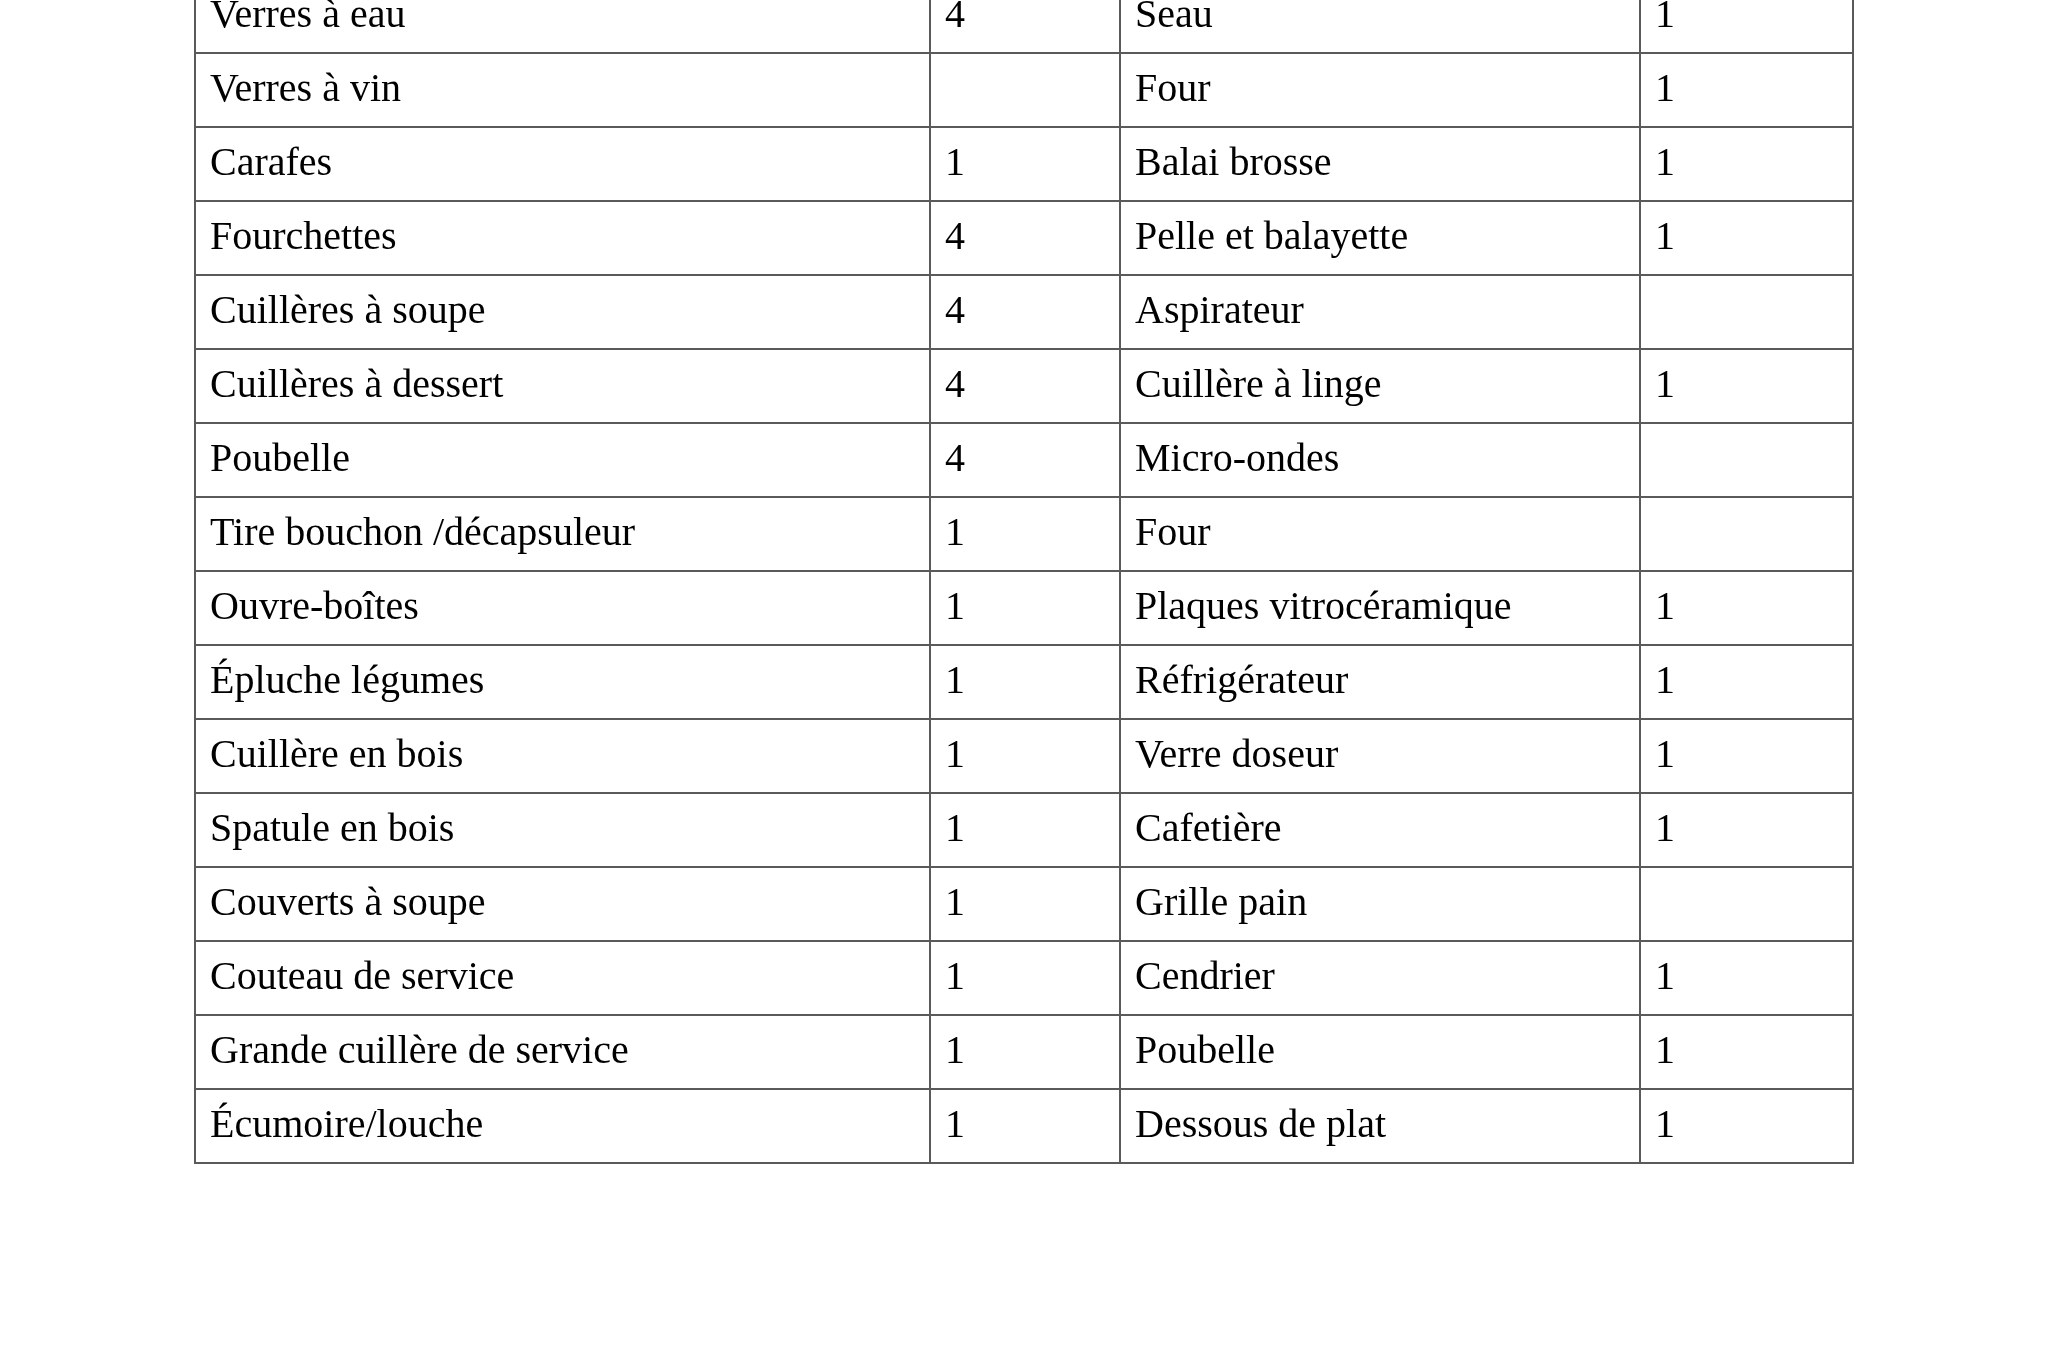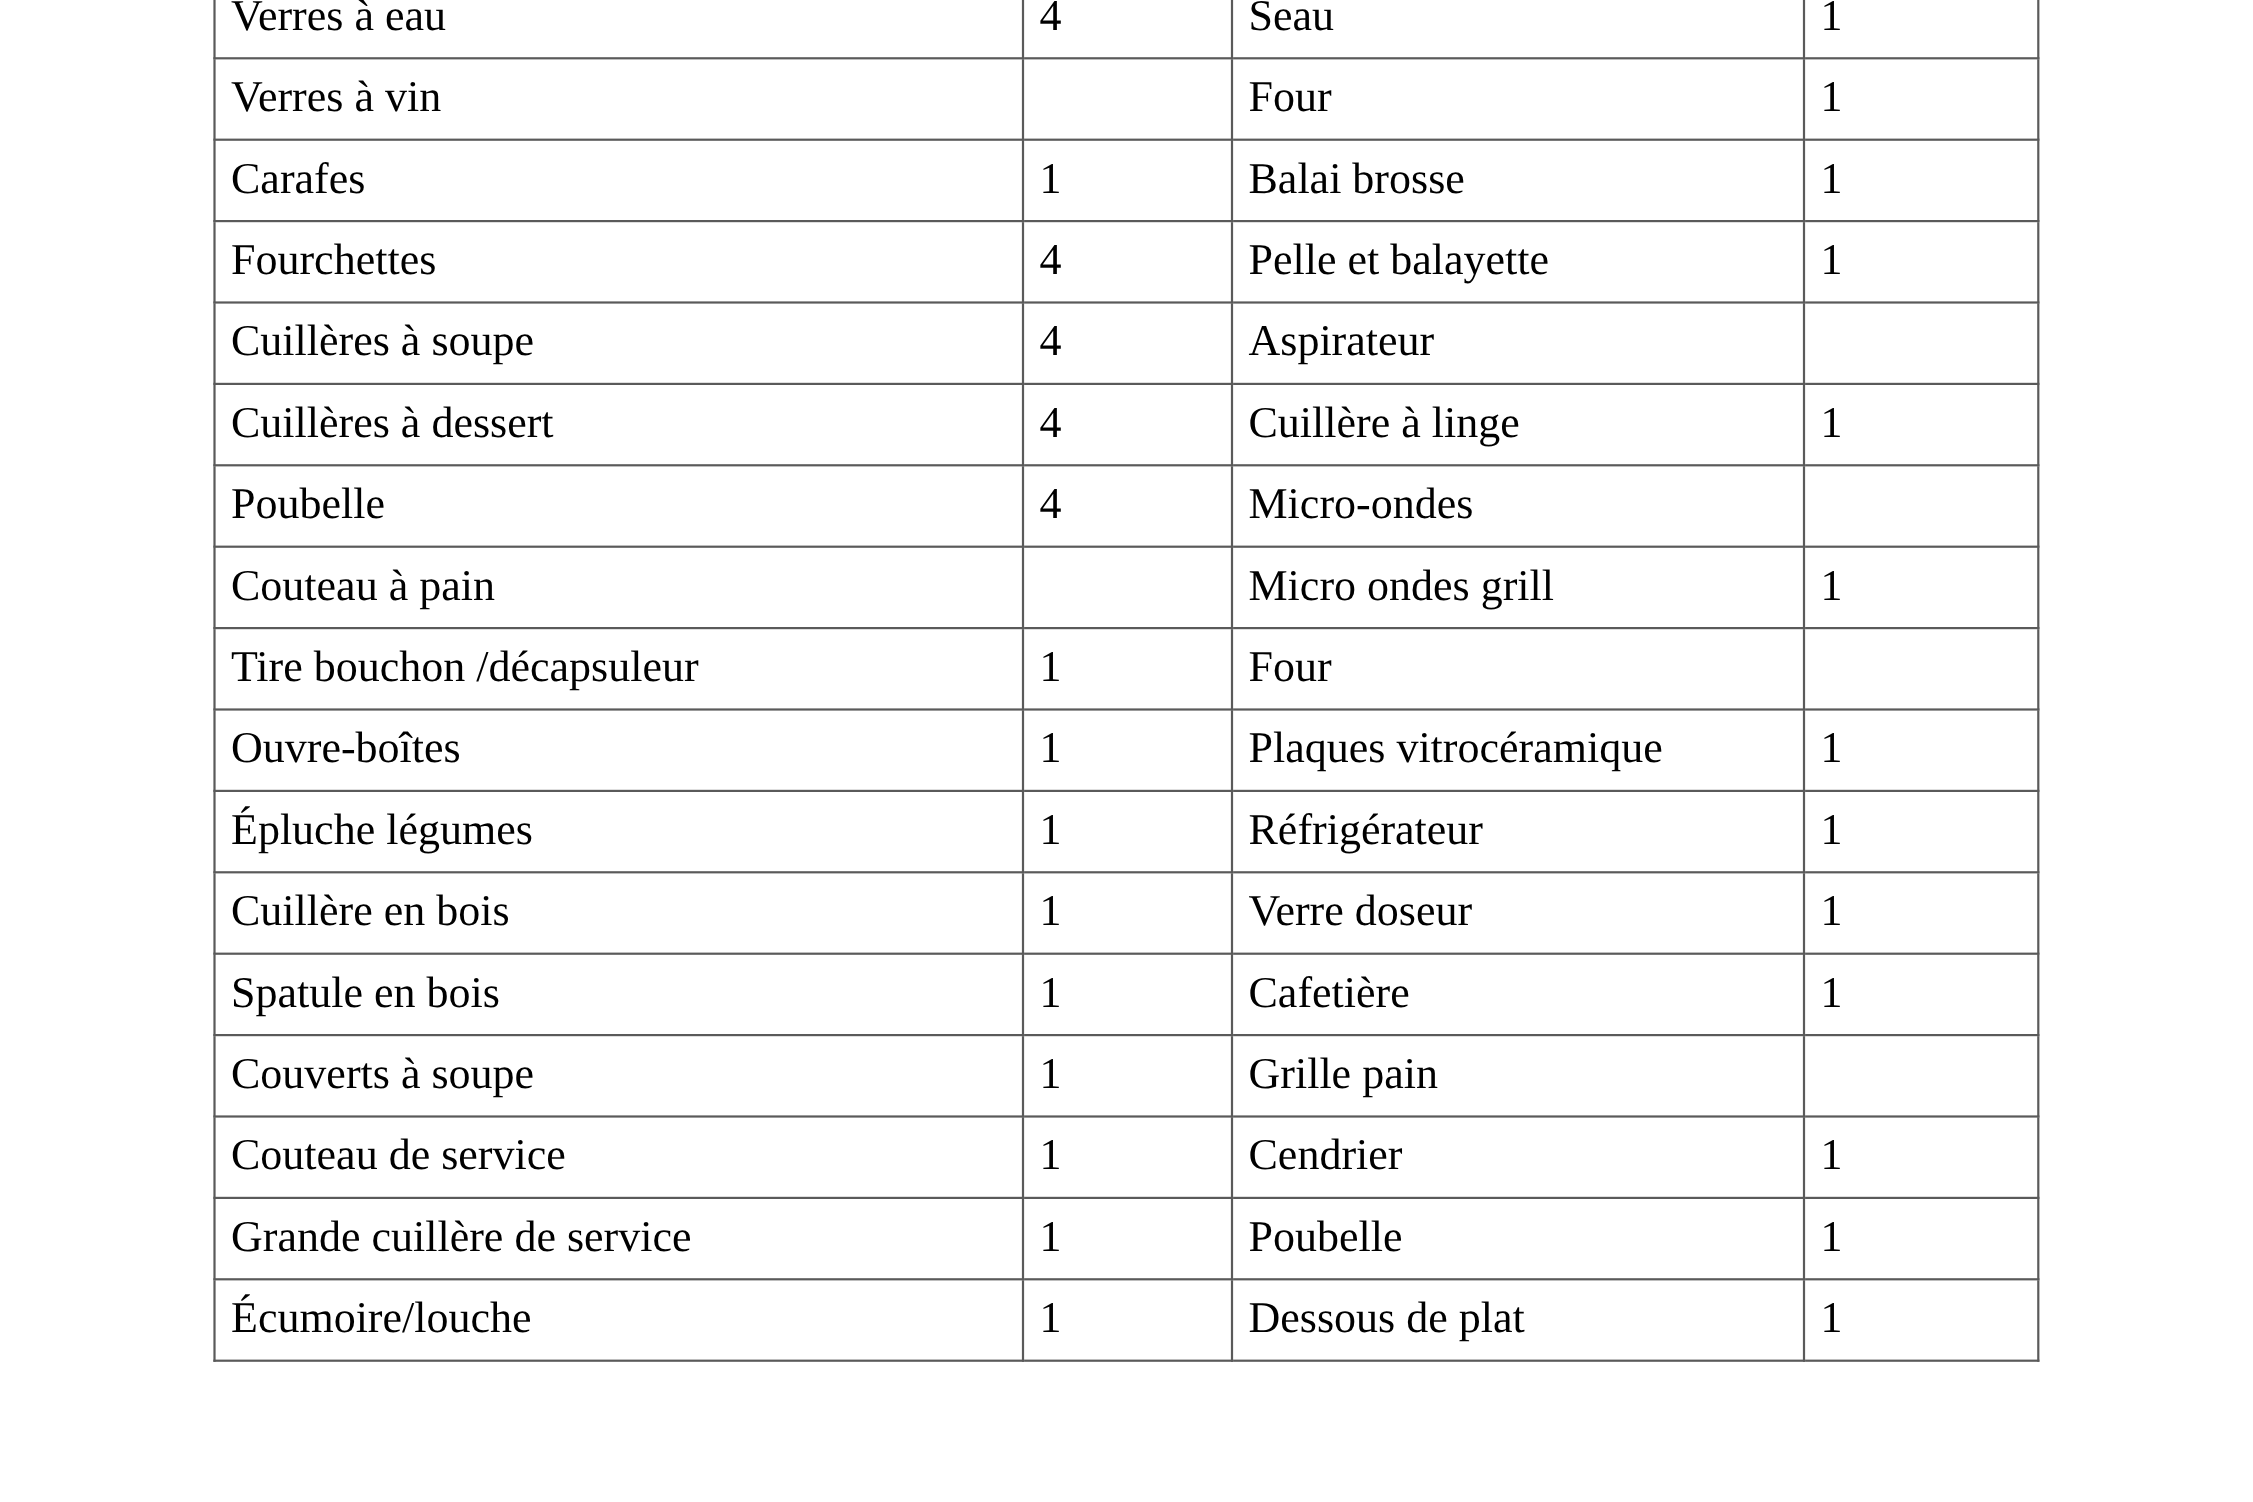--- a/index.html
+++ b/index.html
@@ -95,26 +95,20 @@
         <td class="col-item-b">Cuillère à linge</td>
         <td class="col-qty-b">1</td>
       </tr>
       <tr>
         <td class="col-item-a">Poubelle</td>
         <td class="col-qty-a">4</td>
         <td class="col-item-b">Micro-ondes</td>
         <td class="col-qty-b"></td>
       </tr>
       <tr>
-        <td class="col-item-a">Couteau à pain</td>
-        <td class="col-qty-a"></td>
-        <td class="col-item-b">Micro ondes grill</td>
-        <td class="col-qty-b">1</td>
-      </tr>
-      <tr>
         <td class="col-item-a">Tire bouchon /décapsuleur</td>
         <td class="col-qty-a">1</td>
         <td class="col-item-b">Four</td>
         <td class="col-qty-b"></td>
       </tr>
       <tr>
         <td class="col-item-a">Ouvre-boîtes</td>
         <td class="col-qty-a">1</td>
         <td class="col-item-b">Plaques vitrocéramique</td>
         <td class="col-qty-b">1</td>

